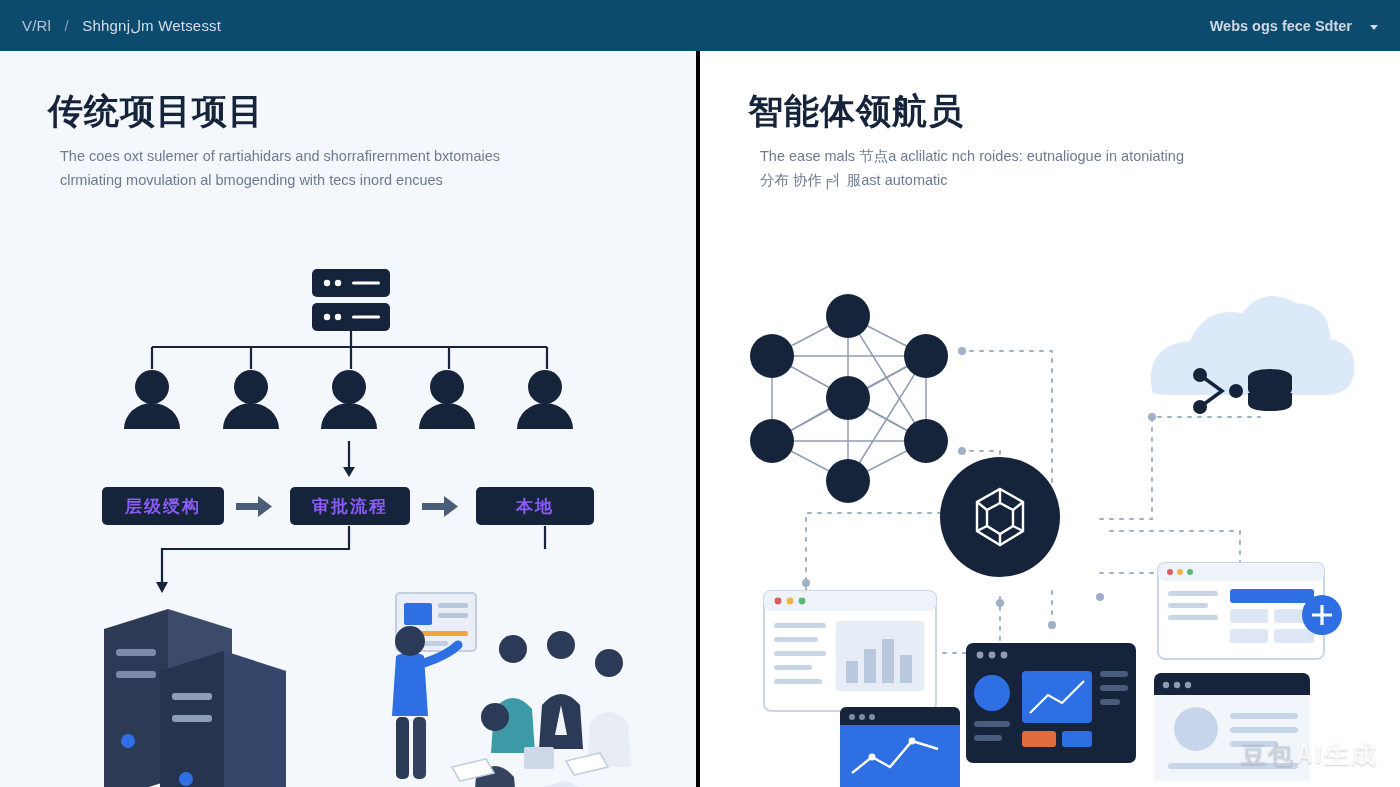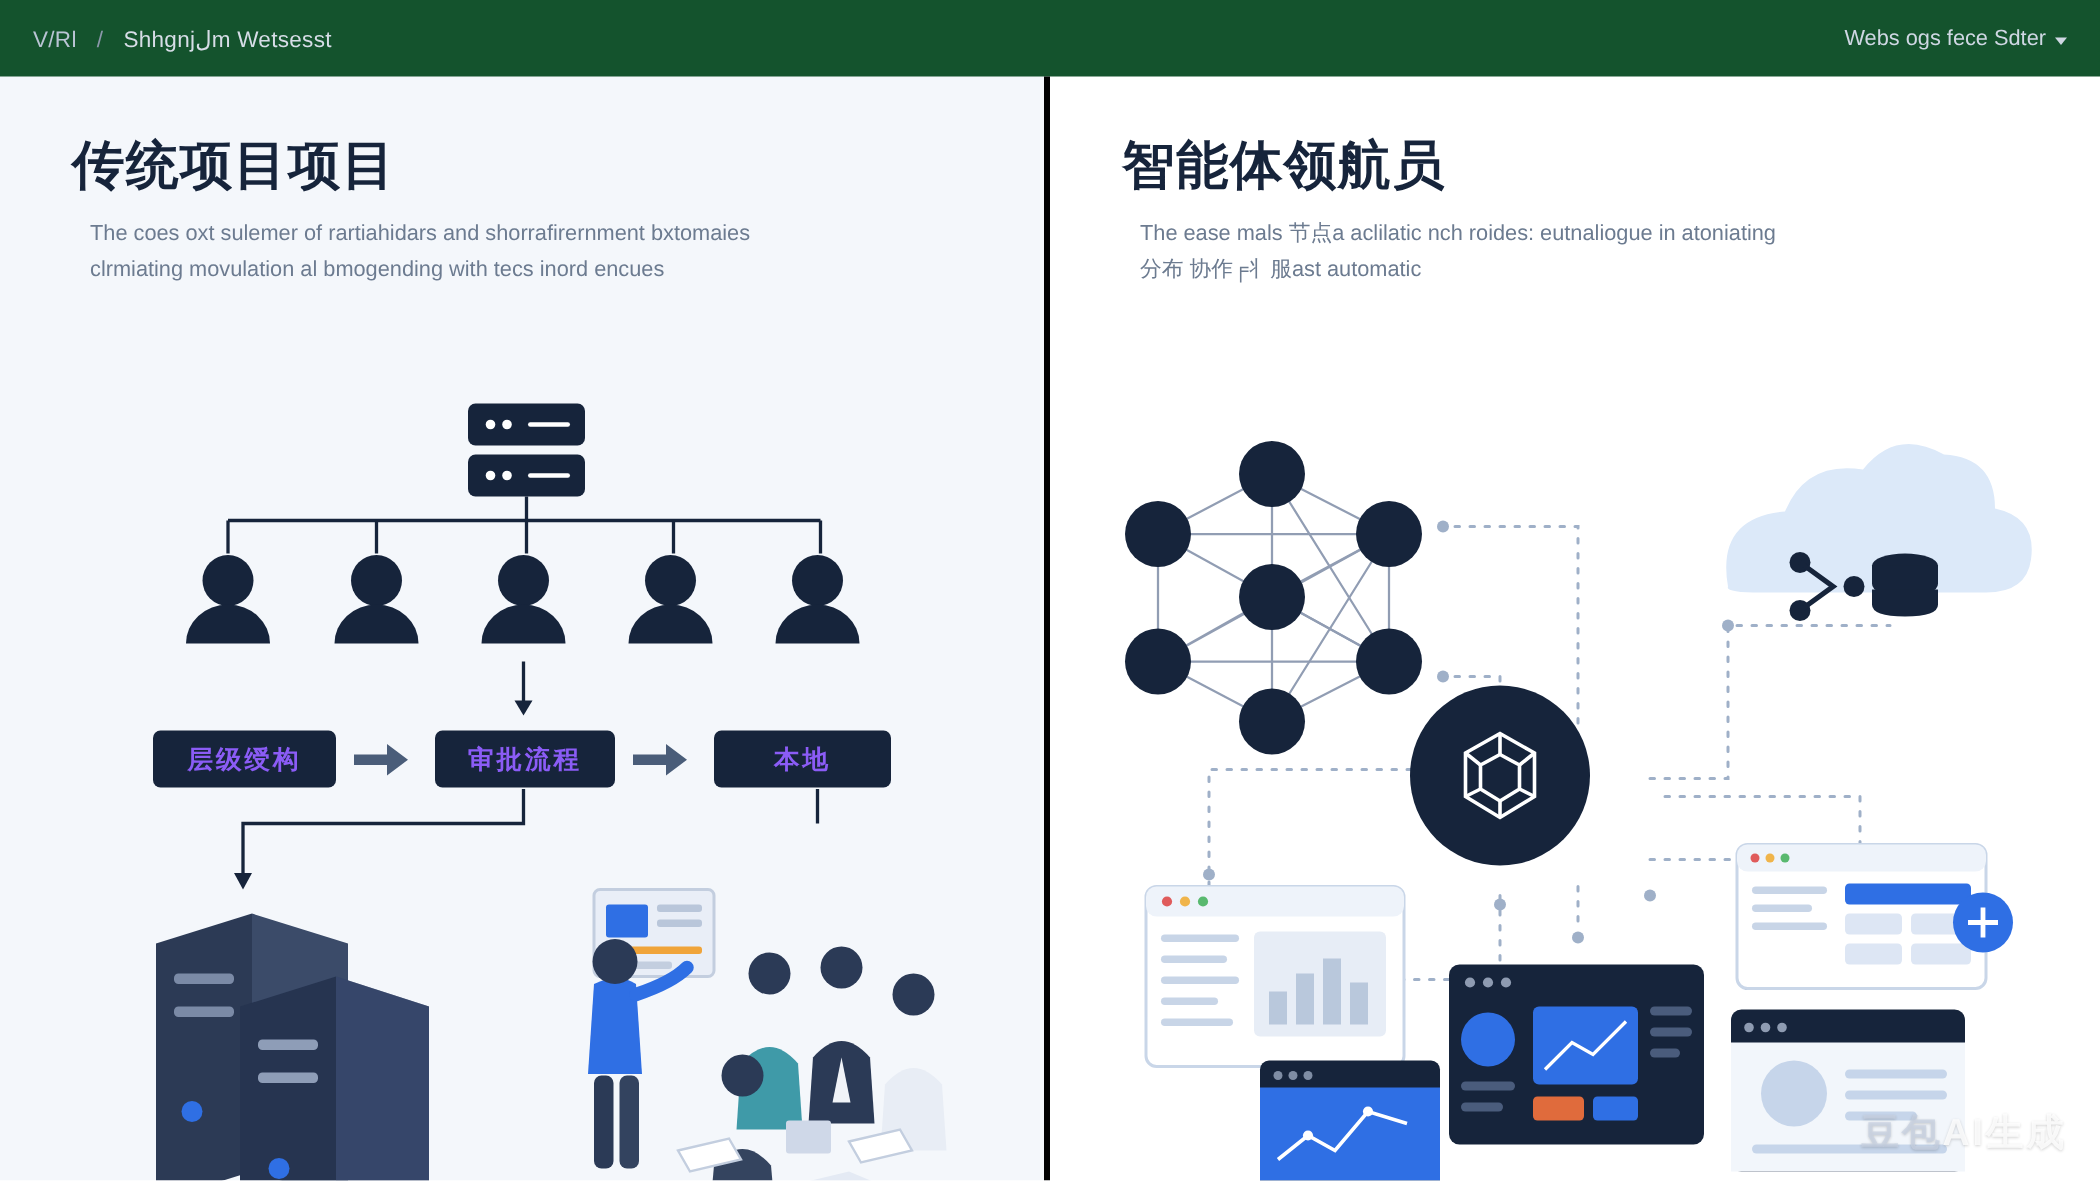--- a/index.html
+++ b/index.html
@@ -12,38 +12,39 @@
   .page {
     position: relative;
     width: 1400px; height: 787px;
     background: #ffffff;
   }
 
   
   .topbar {
     position: absolute; left: 0; top: 0;
     width: 1400px; height: 52px;
-    background: #14532d;
+    background: #0c4a6e;
     display: flex; align-items: center;
     padding: 0 22px;
   }
   .crumb {
     color: #b9c4d4;
     font-size: 15px;
     letter-spacing: .2px;
     white-space: nowrap;
   }
   .crumb .sep { margin: 0 9px; color: #8c98ab; }
   .crumb .cur { color: #d7dde7; }
   .topbar-right {
     margin-left: auto;
     color: #cfd7e3;
     font-size: 14.5px;
-    display: flex; align-items: center; gap: 6px;
+    display: flex; align-items: center; gap: 18px;
     white-space: nowrap;
+    font-weight: bold;
   }
   .caret {
     display: inline-block;
     width: 0; height: 0;
     border-left: 4px solid transparent;
     border-right: 4px solid transparent;
     border-top: 5px solid #cfd7e3;
     margin-top: 2px;
   }
 

